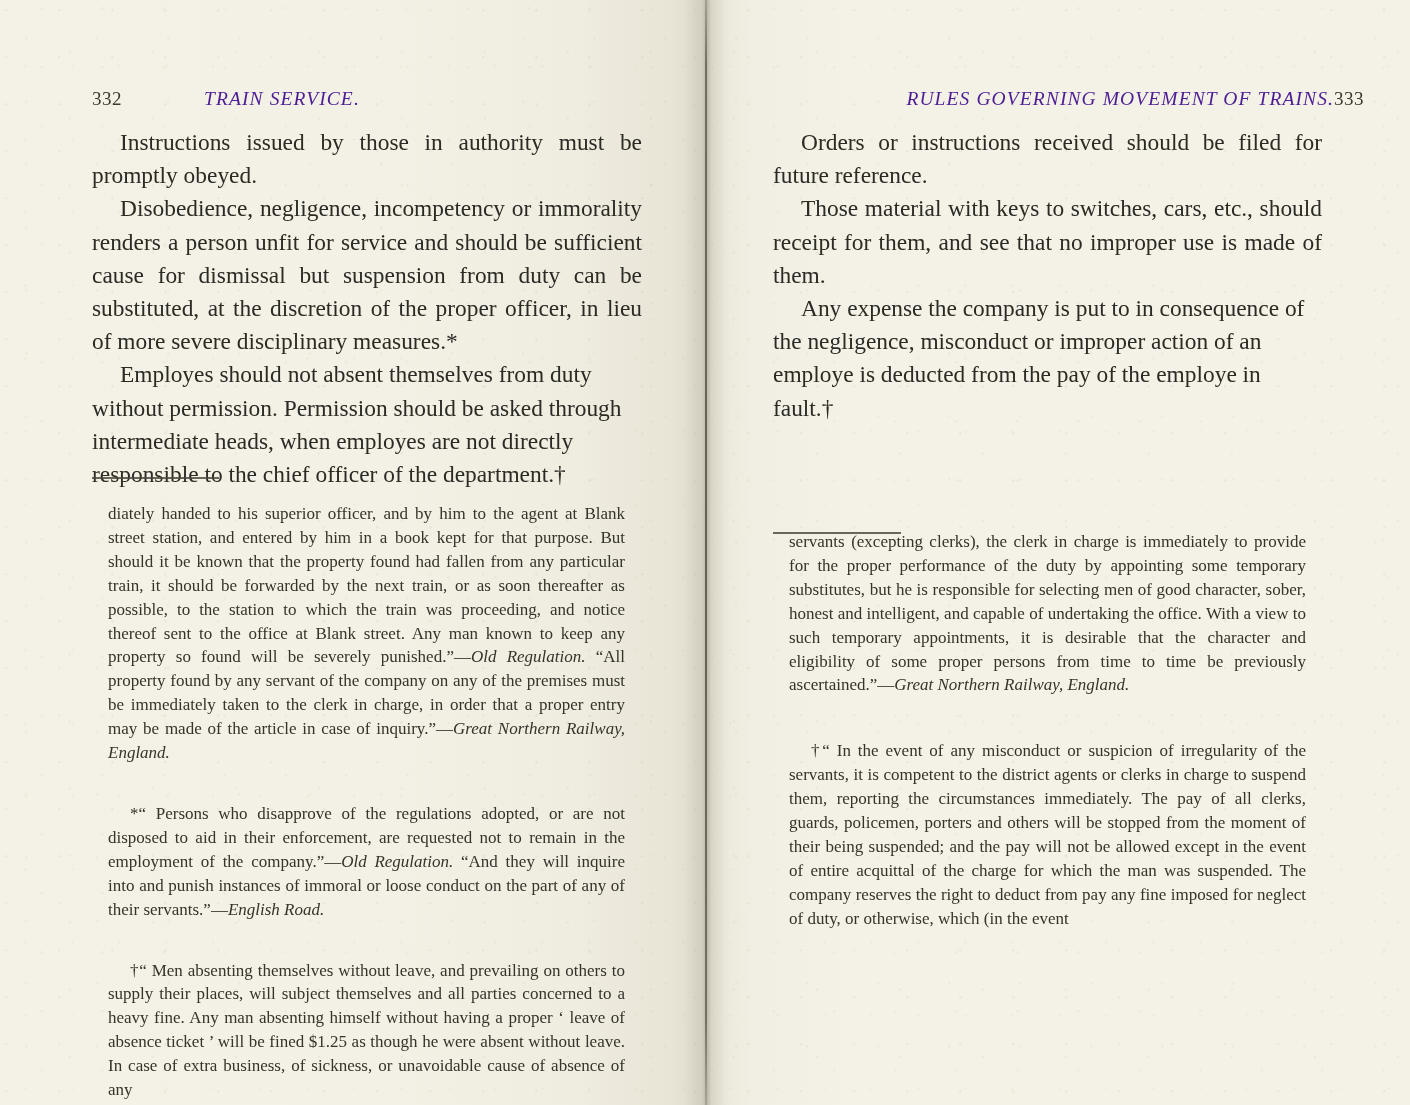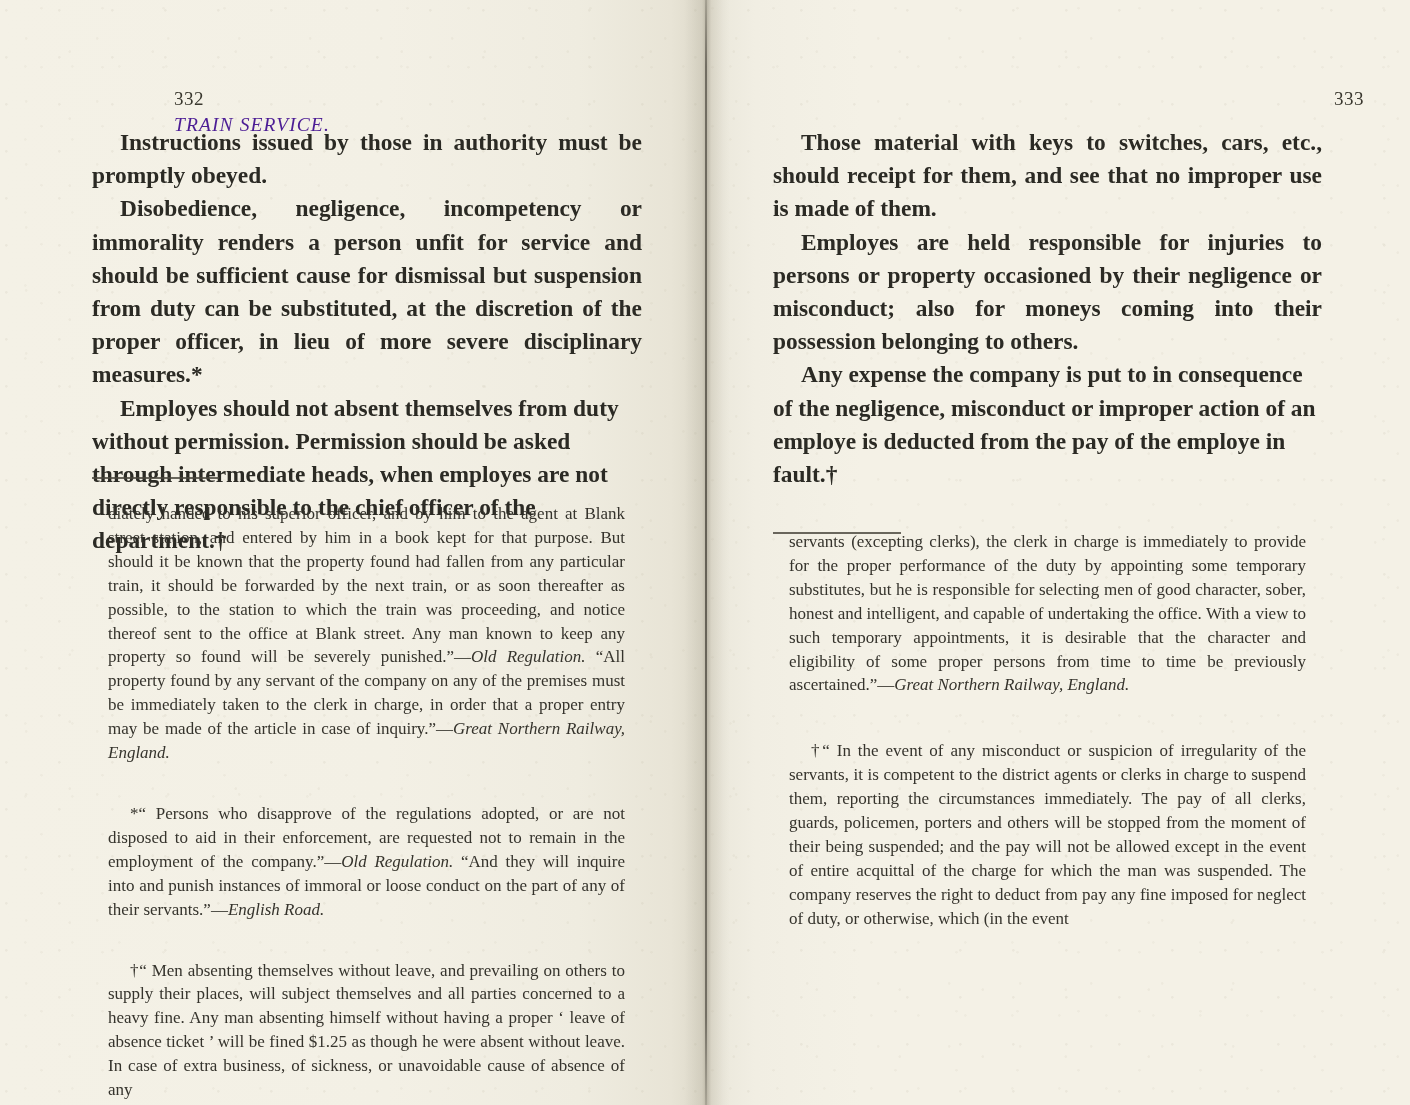--- a/index.html
+++ b/index.html
@@ -98,21 +98,21 @@
   .page-right { left: 706px; width: 704px; }
 
   
   .running-head {
     position: absolute;
     top: 86px;
     height: 26px;
     line-height: 26px;
     white-space: nowrap;
   }
-  .page-left .running-head  { left: 92px; width: 552px; flex-direction: column; }
+  .page-left .running-head  { left: 92px; width: 552px; }
   .page-right .running-head { left: 105px; width: 553px; }
 
   .folio {
     font-size: 19px;
     letter-spacing: 0.5px;
     color: #3a382f;
   }
   .head-title {
     font-style: italic;
     font-size: 19.5px;
@@ -133,21 +133,20 @@
     line-height: 33.2px;
     color: #2b2a24;
     hyphens: none;
   }
   .page-left  .body-block { left: 92px;  top: 126px; width: 550px; }
   .page-right .body-block { left: 773px; top: 126px; width: 549px; }
   .page-right .body-block { left: 67px; }
   .body-block p {
     margin: 0;
     text-indent: 28px;
-    font-weight: bold;
   }
   .body-block p:last-child { text-align: left; }
 
   
   .fn-rule {
     position: absolute;
     height: 2px;
     background: #4a473d;
     opacity: 0.82;
   }
@@ -200,26 +199,27 @@
       <div class="fn-gap"></div>
       <p class="indent"><span>*</span><span>“ Persons who disapprove of the regulations adopted, or are not disposed to aid in their enforcement, are requested not to remain in the employment of the company.”—</span><span class="src">Old Regulation.</span><span> “And they will inquire into and punish instances of immoral or loose conduct on the part of any of their servants.”—</span><span class="src">English Road.</span></p>
       <div class="fn-gap"></div>
       <p class="indent"><span>†</span><span>“ Men absenting themselves without leave, and prevailing on others to supply their places, will subject themselves and all parties concerned to a heavy fine. Any man absenting himself without having a proper ‘ leave of absence ticket ’ will be fined $1.25 as though he were absent without leave. In case of extra business, of sickness, or unavoidable cause of absence of any</span></p>
     </div>
   </div>
 
   <div class="page page-right">
 
     <div class="running-head head-right-row">
+      <span class="head-title">RULES GOVERNING MOVEMENT OF TRAINS.</span>
       <span class="folio">333</span>
     </div>
 
     <div class="body-block">
+      <p>Orders or instructions received should be filed for future reference.</p>
       <p>Those material with keys to switches, cars, etc., should receipt for them, and see that no improper use is made of them.</p>
-      <p>Employes are held responsible for injuries to persons or property occasioned by their negligence or misconduct; also for moneys coming into their possession belonging to others.</p>
       <p>Any expense the company is put to in consequence of the negligence, misconduct or improper action of an employe is deducted from the pay of the employe in fault.†</p>
     </div>
 
     <div class="fn-rule"></div>
 
     <div class="footnotes">
       <p><span>servants (excepting clerks), the clerk in charge is immediately to provide for the proper performance of the duty by appointing some temporary substitutes, but he is responsible for selecting men of good character, sober, honest and intelligent, and capable of undertaking the office. With a view to such temporary appointments, it is desirable that the character and eligibility of some proper persons from time to time be previously ascertained.”—</span><span class="src">Great Northern Railway, England.</span></p>
       <div class="fn-gap"></div>
       <div class="fn-gap"></div>
       <p class="indent"><span>†</span><span>“ In the event of any misconduct or suspicion of irregularity of the servants, it is competent to the district agents or clerks in charge to suspend them, reporting the circumstances immediately. The pay of all clerks, guards, policemen, porters and others will be stopped from the moment of their being suspended; and the pay will not be allowed except in the event of entire acquittal of the charge for which the man was suspended. The company reserves the right to deduct from pay any fine imposed for neglect of duty, or otherwise, which (in the event</span></p>

